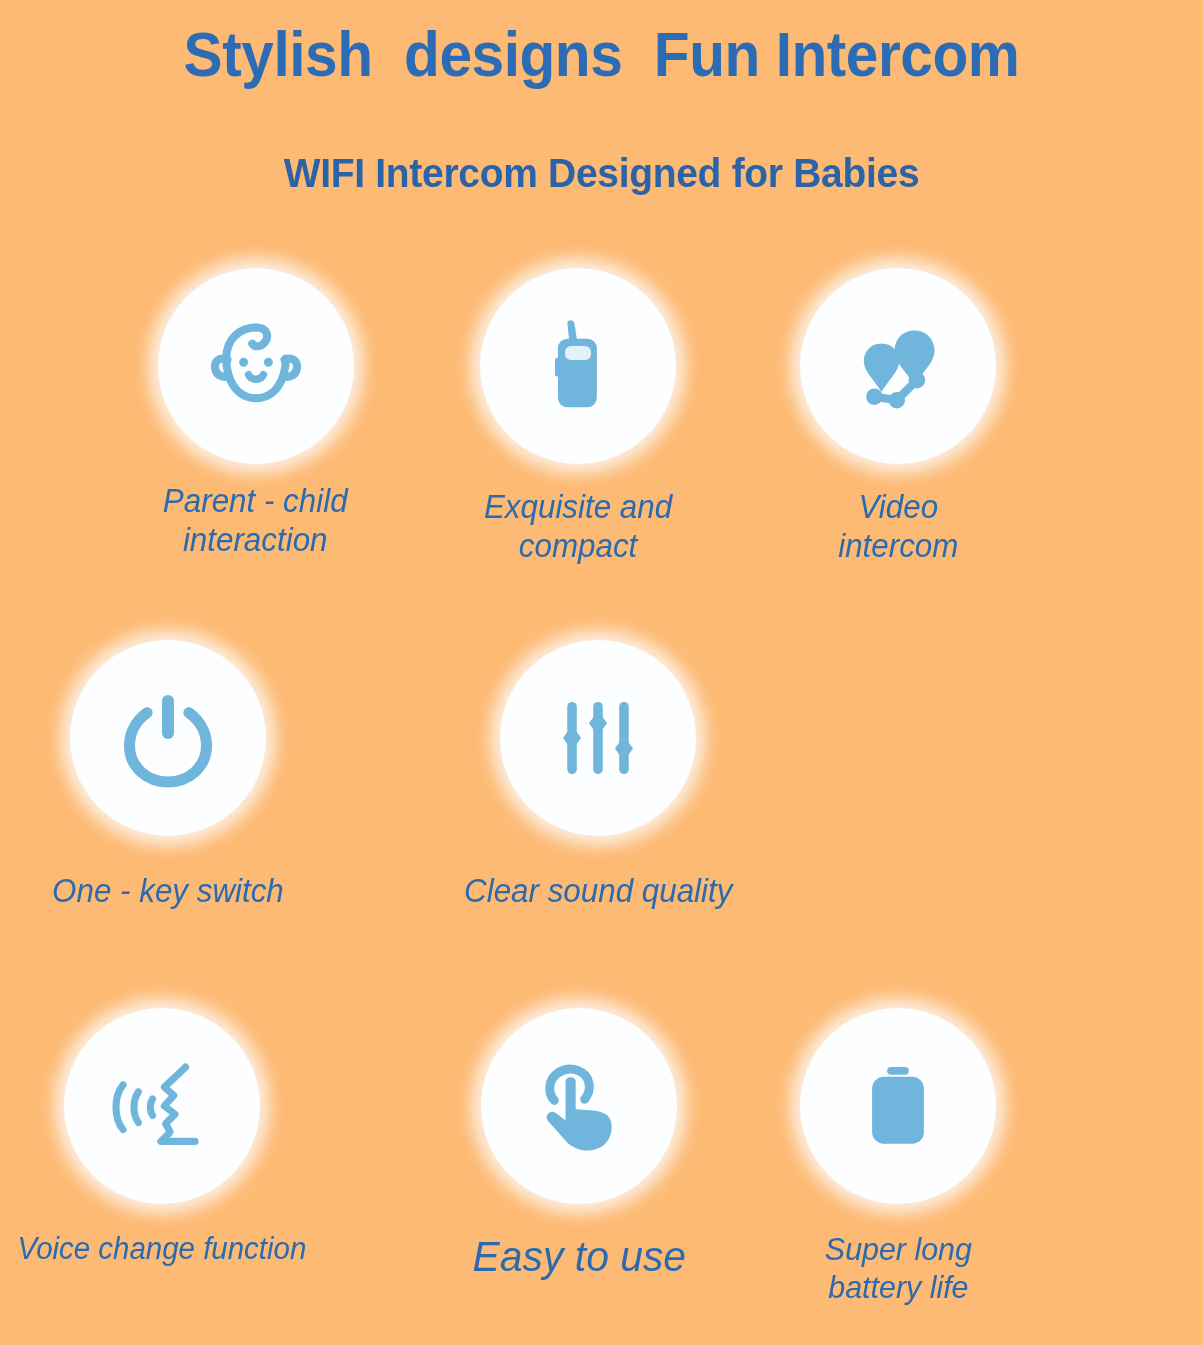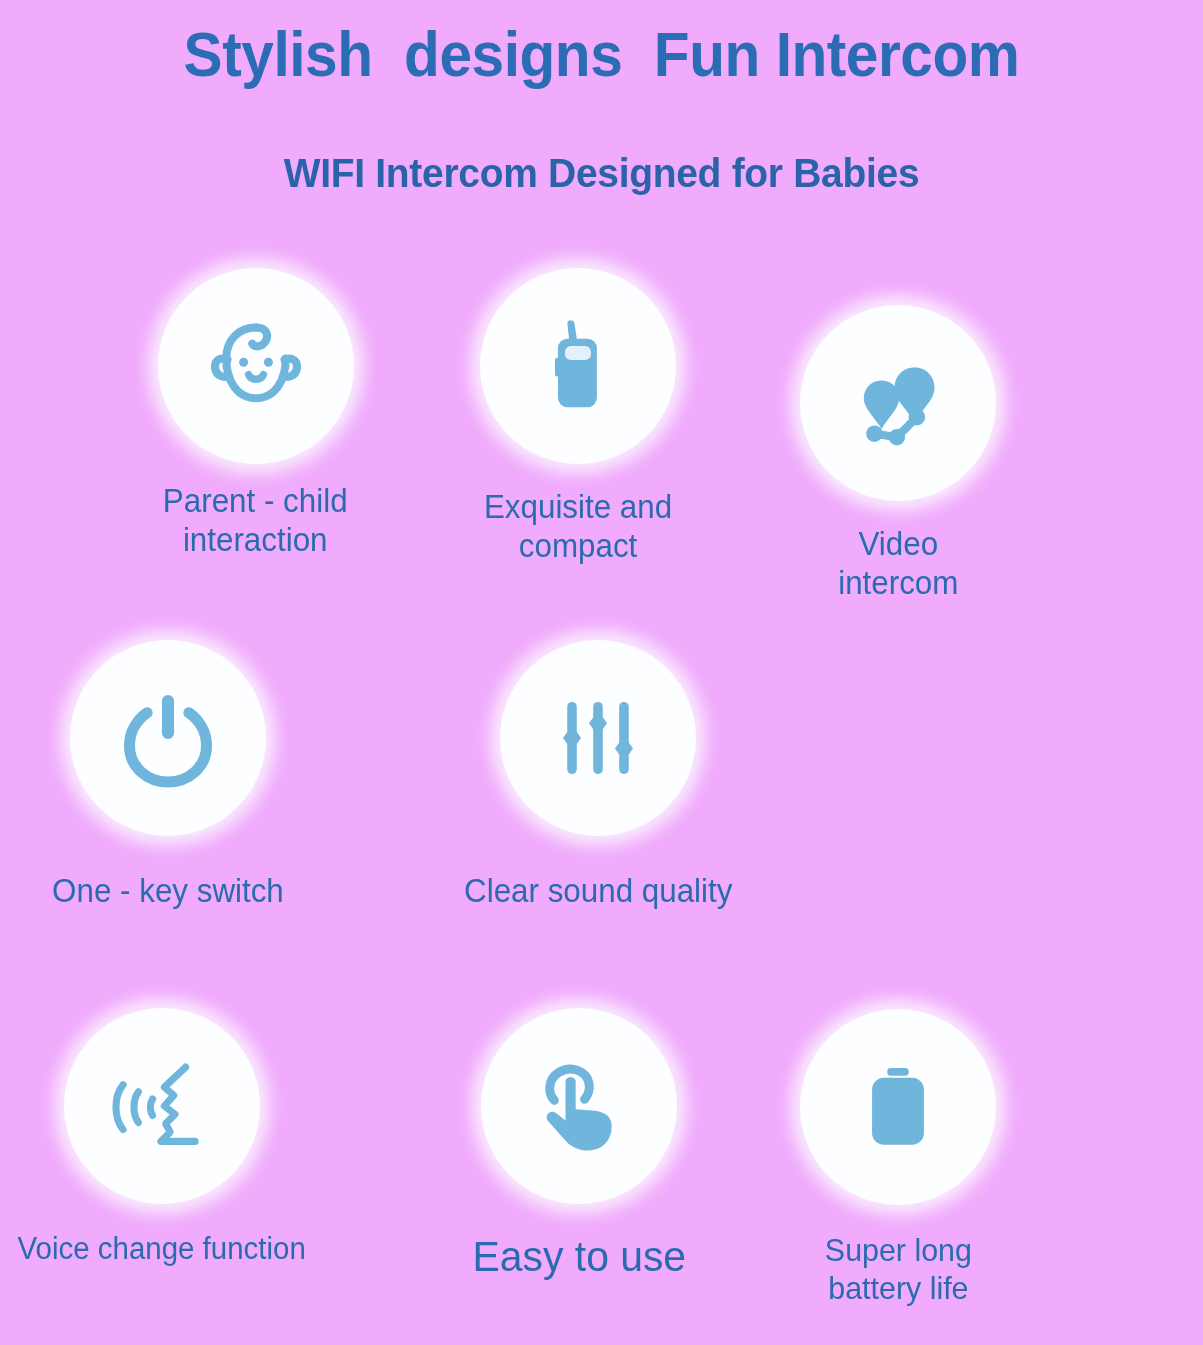--- a/index.html
+++ b/index.html
@@ -12,21 +12,21 @@
     background: #d9eaf9;
     font-family: "Liberation Sans", sans-serif;
     overflow: hidden;
     position: relative;
   }
 
   .page {
     position: relative;
     width: 1203px;
     height: 1345px;
-    background: #f0abfc;
+    background: #fdba74;
   }
 
   
   .title {
     position: absolute;
     top: 18px;
     left: 0;
     width: 1203px;
     text-align: center;
     font-size: 63px;
@@ -55,30 +55,31 @@
   
   .grid {
     position: absolute;
     top: 268px;
     left: 0;
     width: 1203px;
   }
   .row {
     display: flex;
     width: 1057px;
+    font-style: italic;
   }
   .cell {
     width: 334px;
     display: flex;
     flex-direction: column;
     align-items: center;
   }
   .cell.c1 { margin-left: 95px; }
   .cell.c2 { width: 336px; }
-  .cell.c3 { width: 330px; justify-content: center; }
+  .cell.c3 { width: 330px; }
 
   .circle {
     width: 196px;
     height: 196px;
     border-radius: 50%;
     background: #fdfeff;
     display: flex;
     align-items: center;
     justify-content: center;
     box-shadow: 0 0 16px 10px rgba(253,254,255,0.75);

